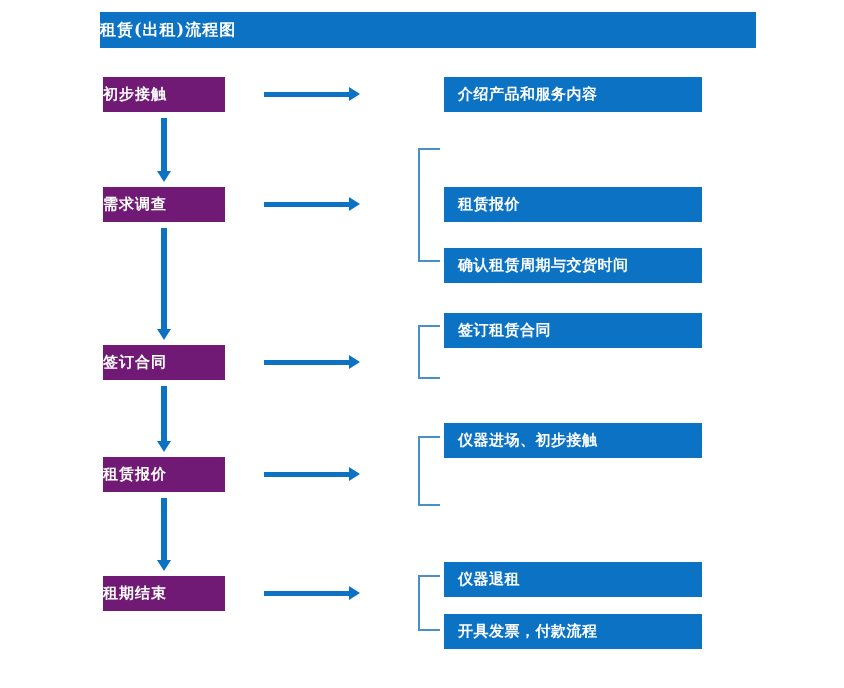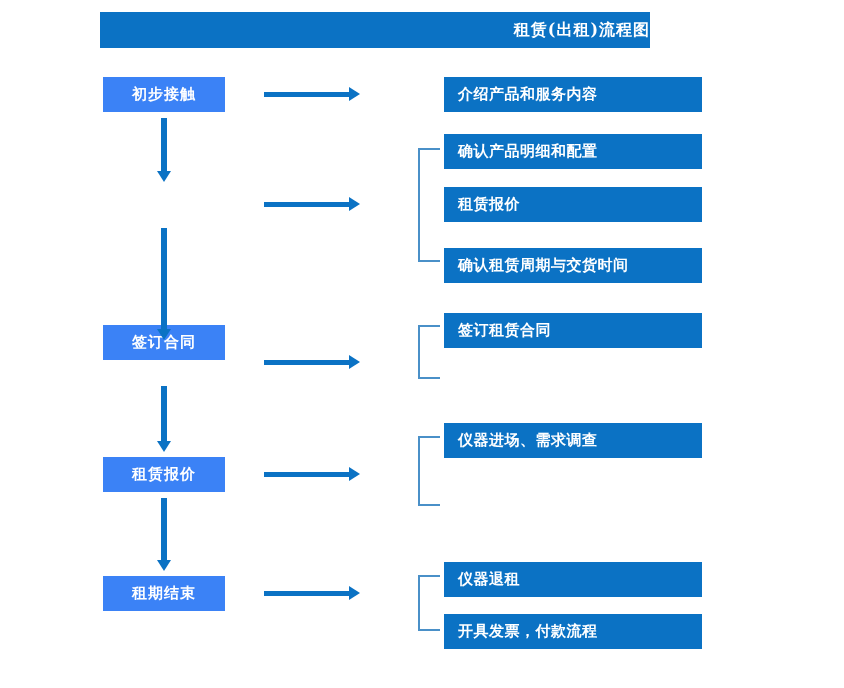--- a/index.html
+++ b/index.html
@@ -16,45 +16,45 @@
     position: relative;
     width: 844px;
     height: 688px;
   }
 
   
   .title-bar {
     position: absolute;
     left: 100px;
     top: 12px;
-    width: 550px;
+    width: 656px;
     height: 36px;
     background: #0B72C4;
     display: flex;
     align-items: center;
-    justify-content: flex-end;
+    justify-content: flex-start;
   }
   .title-bar .title-text {
     color: #ffffff;
     font-size: 16px;
     font-weight: bold;
     letter-spacing: 1px;
     font-family: "DejaVu Serif", "Liberation Serif", serif;
   }
 
   
   .stage-box {
     position: absolute;
     left: 103px;
     width: 122px;
     height: 35px;
-    background: #3b82f6;
+    background: #701a75;
     display: flex;
     align-items: center;
-    justify-content: center;
+    justify-content: flex-start;
   }
   .stage-box .stage-label {
     color: #ffffff;
     font-size: 15px;
     font-weight: bold;
     letter-spacing: 1px;
     font-family: "DejaVu Serif", "Liberation Serif", serif;
     white-space: nowrap;
   }
 
@@ -137,47 +137,47 @@
 
 <div class="canvas">
 
   <div class="title-bar">
     <span class="title-text">租赁(出租)流程图</span>
   </div>
 
   <div class="stage-box" style="top:77px">
     <span class="stage-label">初步接触</span>
   </div>
-  <div class="stage-box" style="top:325px">
+  <div class="stage-box" style="top:187px">
+    <span class="stage-label">需求调查</span>
+  </div>
+  <div class="stage-box" style="top:345px">
     <span class="stage-label">签订合同</span>
   </div>
   <div class="stage-box" style="top:457px">
     <span class="stage-label">租赁报价</span>
   </div>
   <div class="stage-box" style="top:576px">
     <span class="stage-label">租期结束</span>
   </div>
 
   <div class="detail-box" style="top:77px">
     <span class="detail-label">介绍产品和服务内容</span>
   </div>
-  <div class="detail-box" style="top:134px">
-    <span class="detail-label">确认产品明细和配置</span>
-  </div>
   <div class="detail-box" style="top:187px">
     <span class="detail-label">租赁报价</span>
   </div>
   <div class="detail-box" style="top:248px">
     <span class="detail-label">确认租赁周期与交货时间</span>
   </div>
   <div class="detail-box" style="top:313px">
     <span class="detail-label">签订租赁合同</span>
   </div>
   <div class="detail-box" style="top:423px">
-    <span class="detail-label">仪器进场、需求调查</span>
+    <span class="detail-label">仪器进场、初步接触</span>
   </div>
   <div class="detail-box" style="top:562px">
     <span class="detail-label">仪器退租</span>
   </div>
   <div class="detail-box" style="top:614px">
     <span class="detail-label">开具发票，付款流程</span>
   </div>
 
   <div class="arrow-h" style="left:264px; top:87px; width:96px">
     <div class="shaft" style="width:85px"></div>

